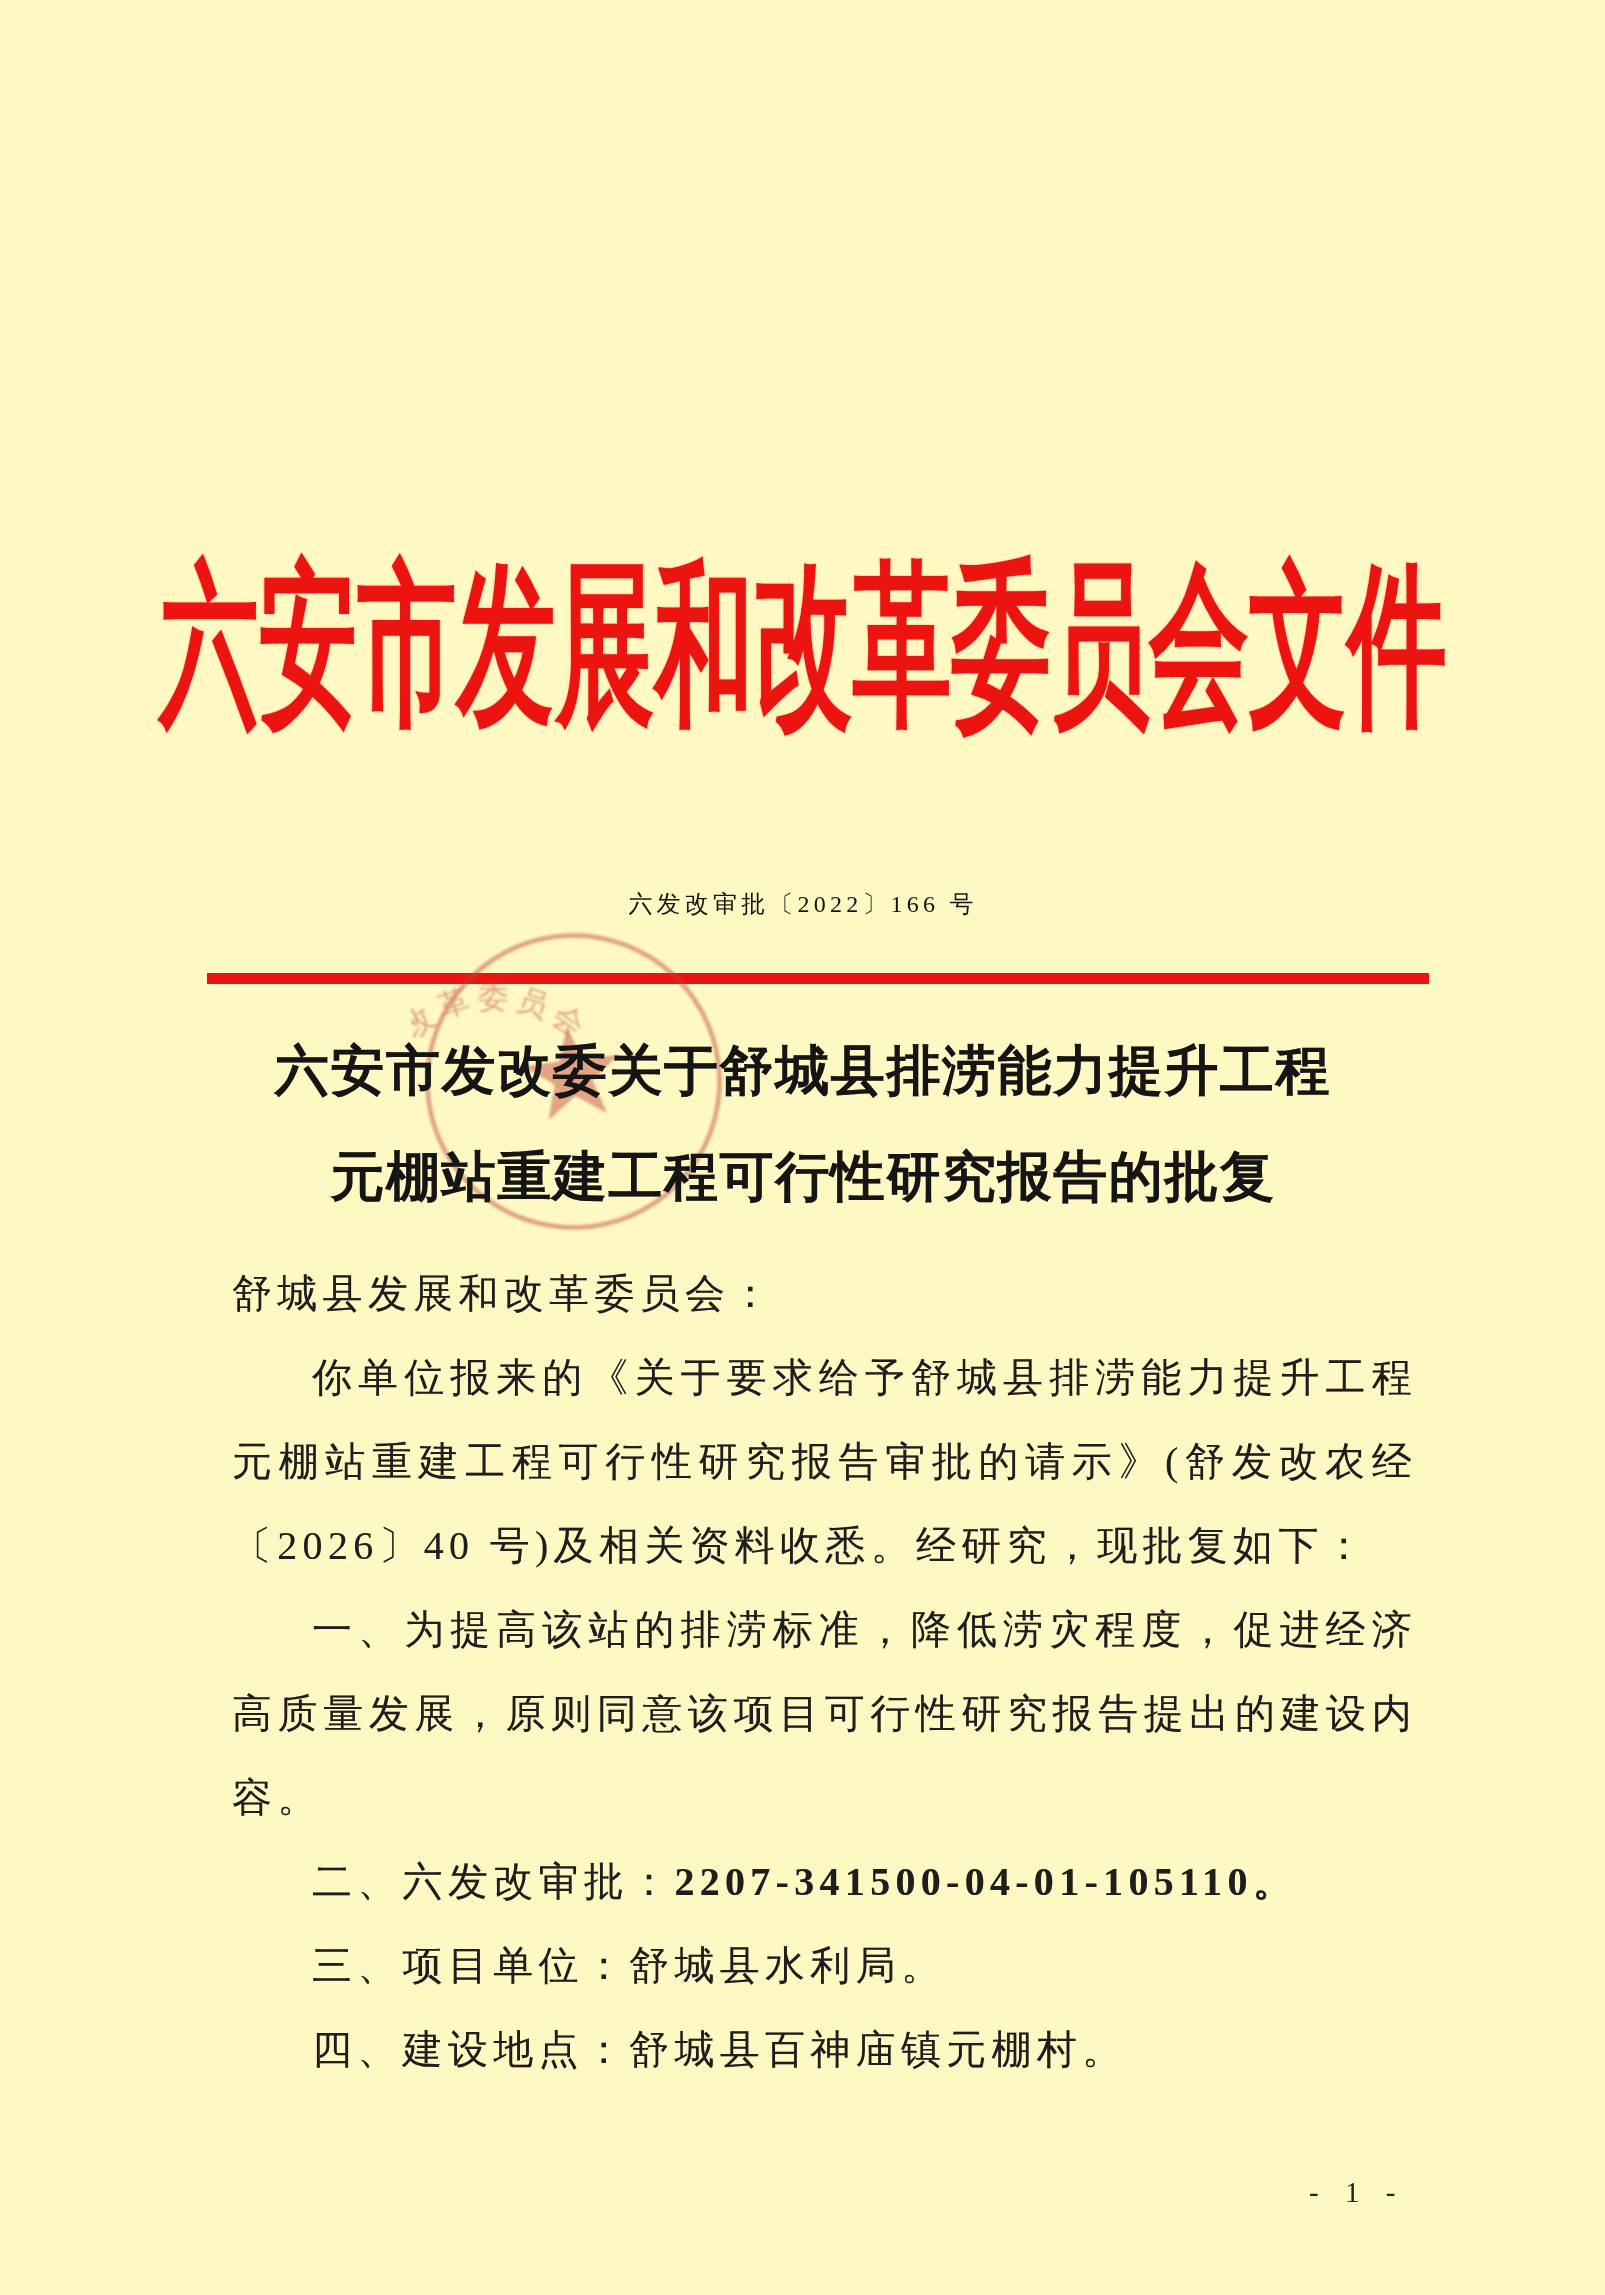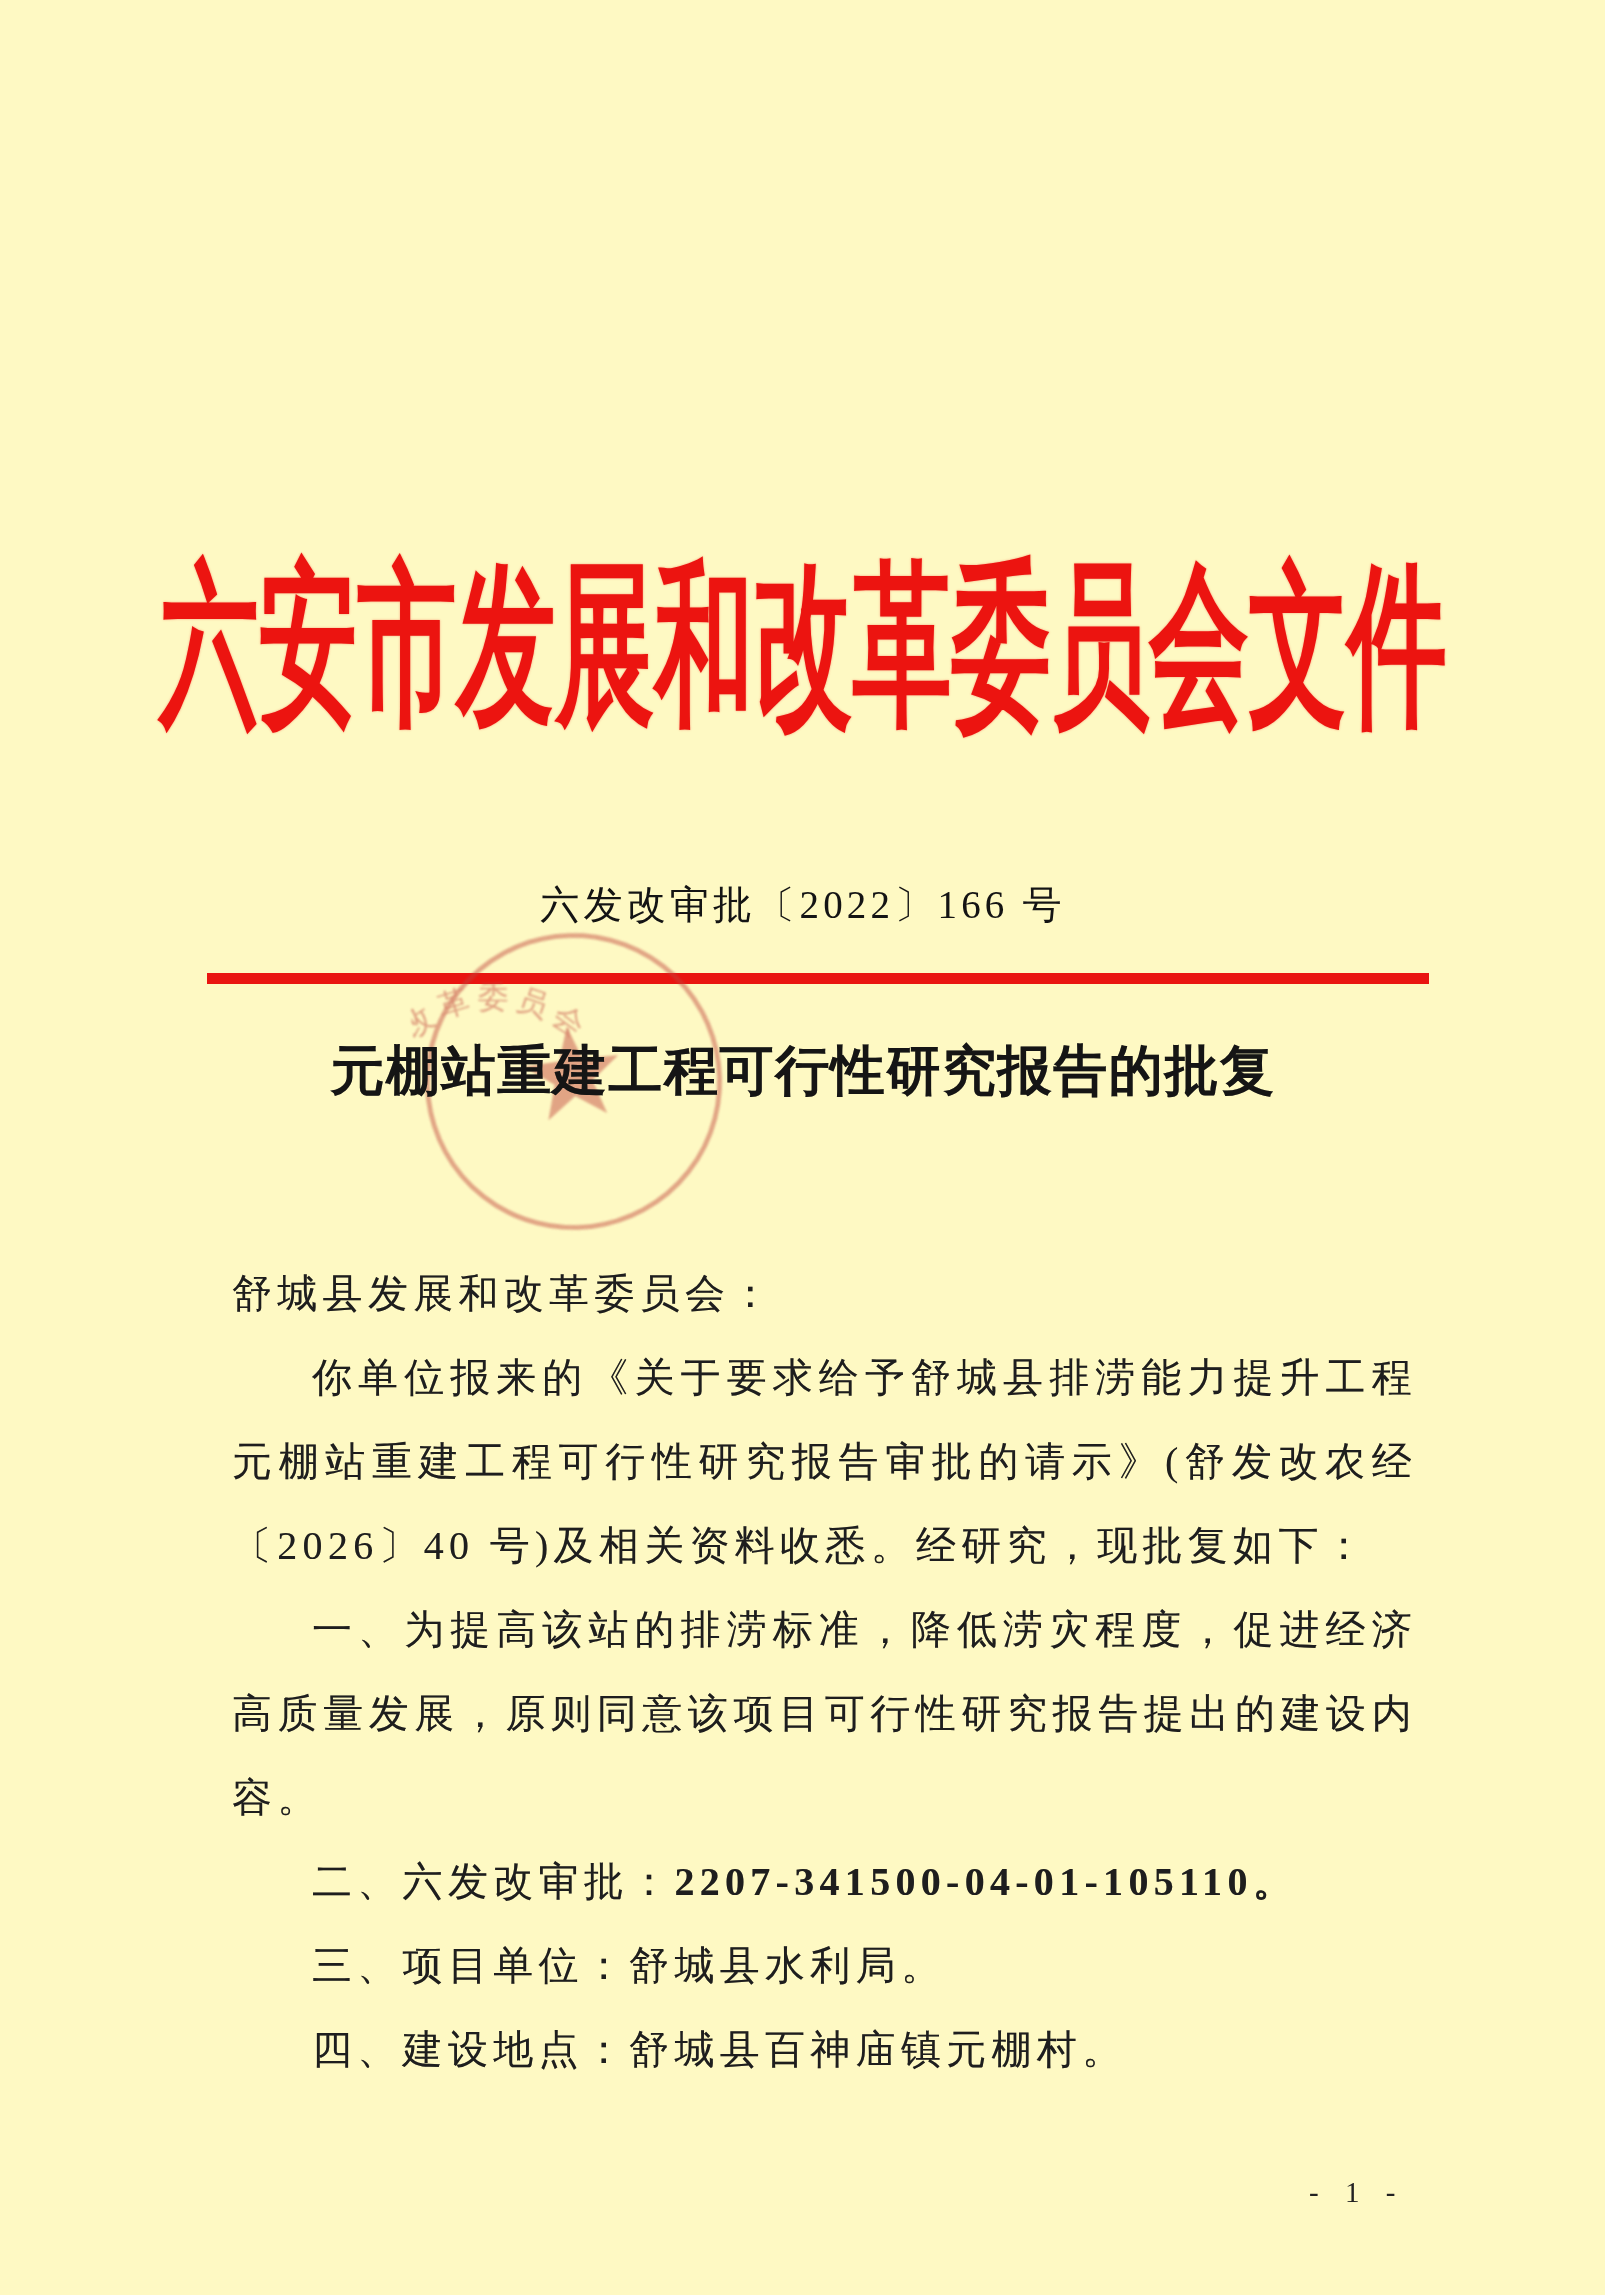--- a/index.html
+++ b/index.html
@@ -28,21 +28,21 @@
     transform-origin: center top;
     letter-spacing: 0px;
     text-shadow: 0 0 1.6px rgba(236,20,16,.45);
   }
   
   .doc-number {
     position: absolute;
     top: 881px; left: 0;
     width: 100%;
     text-align: center;
-    font-size: 39px;
+    font-size: 24px;
     line-height: 47px;
     letter-spacing: 4.2px;
     color: #141414;
   }
   
   .red-line {
     position: absolute;
     top: 973px; left: 207px;
     width: 1222px; height: 10.6px;
     background: #e91510;
@@ -120,20 +120,21 @@
     <polygon points="290,185 312,249 380,251 326,292 346,357 290,318 234,357 254,292 200,251 268,249" fill="#c0443c" fill-opacity="0.75"></polygon>
     <defs>
       <path id="sealTextPath" d="M 290 515 A 225 225 0 1 1 290.01 514.99" fill="none"></path>
     </defs>
     <text font-size="58" letter-spacing="12" fill="#c0443c" fill-opacity="0.8" font-family="Liberation Serif, DejaVu Serif, serif">
       <textPath href="#sealTextPath" startOffset="320">六安市发展和改革委员会</textPath>
     </text>
   </svg>
 
   <div class="title">
+    <div>六安市发改委关于舒城县排涝能力提升工程</div>
     <div>元棚站重建工程可行性研究报告的批复</div>
   </div>
 
   <div class="body-block">
     <p class="salutation">舒城县发展和改革委员会：</p>
 
     <p class="para">你单位报来的《关于要求给予舒城县排涝能力提升工程元棚站重建工程可行性研究报告审批的请示》(舒发改农经〔2026〕40 号)及相关资料收悉。经研究，现批复如下：</p>
 
     <p class="para">一、为提高该站的排涝标准，降低涝灾程度，促进经济高质量发展，原则同意该项目可行性研究报告提出的建设内容。</p>
 

